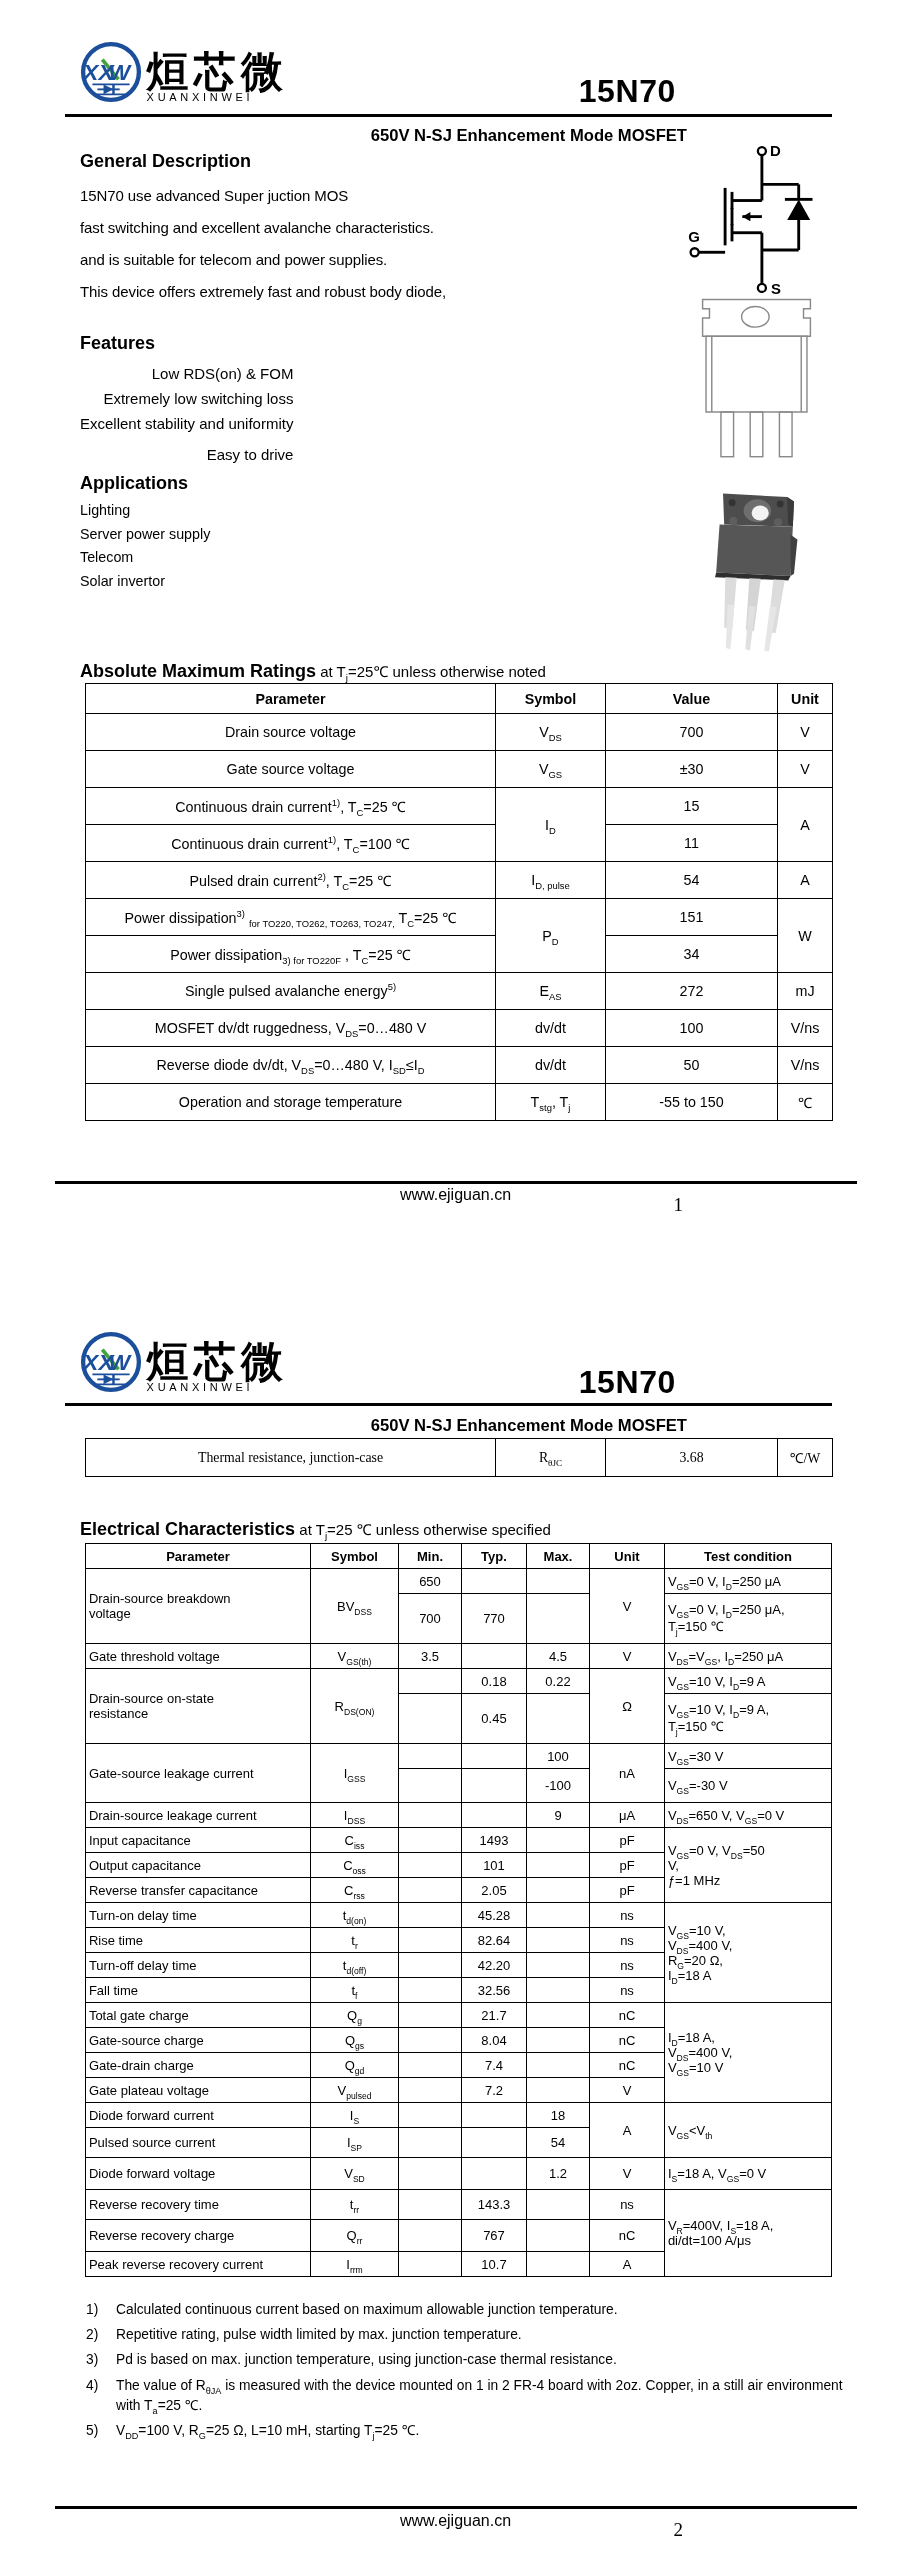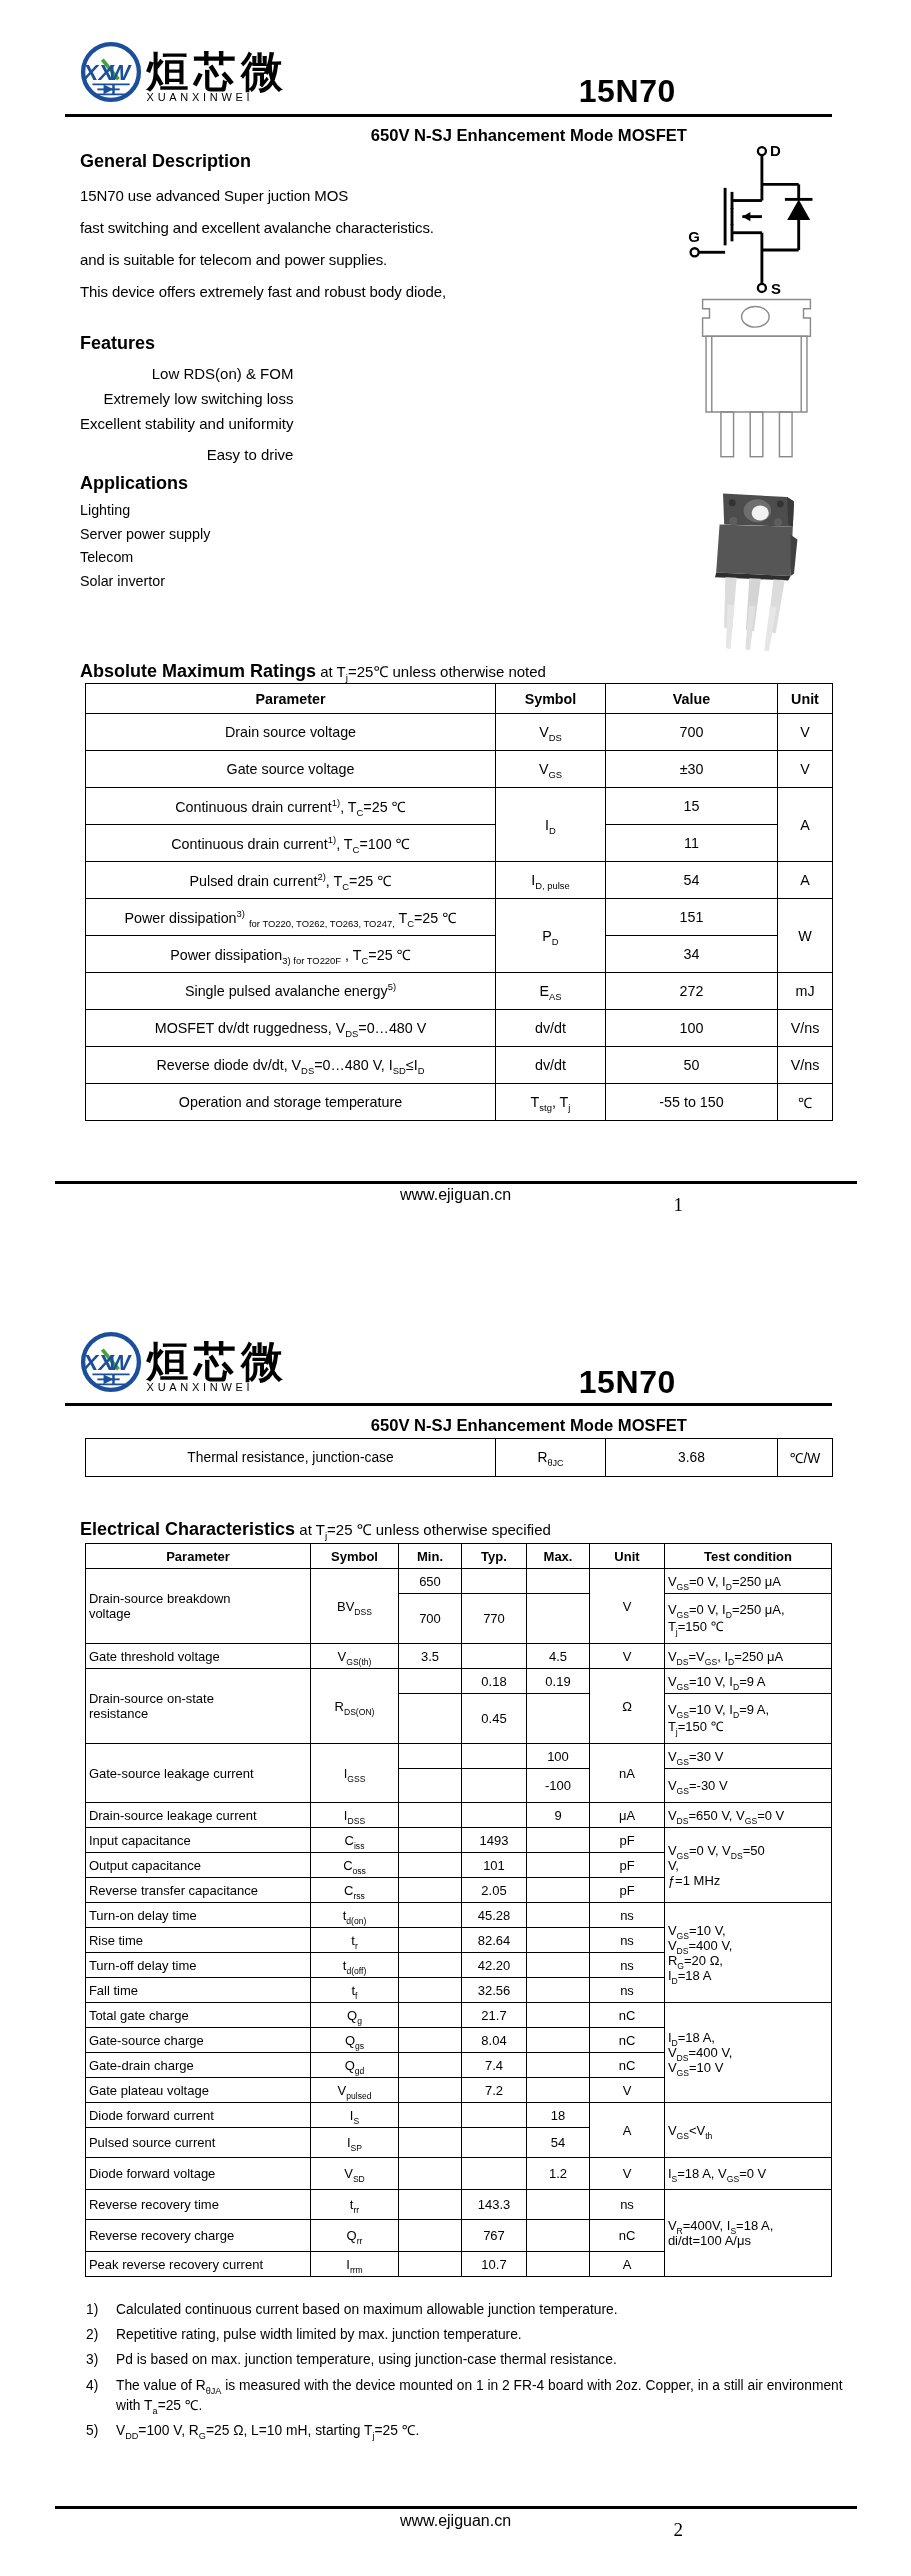--- a/index.html
+++ b/index.html
@@ -40,21 +40,21 @@
   th{font-weight:bold;}
   td.l{text-align:left;padding-left:5.7px;}
   sub{font-size:66%;line-height:0;}
   sup{font-size:66%;line-height:0;}
 
   #abs-table{left:85px;top:683px;width:747px;font-size:14.3px;}
   #abs-table thead tr{height:30px;}
   #abs-table tbody tr{height:37px;}
 
   #thermal-table{left:85px;top:150px;width:747px;font-size:13.8px;}
-  #thermal-table tbody tr{height:38px;}
+  #thermal-table tbody tr{height:38px;font-family:Liberation Serif, serif;}
 
   #ec-table{left:85px;top:255px;width:747px;font-size:13px;}
   #ec-table td,#ec-table th{padding:0.6px 2.9px;}
   #ec-table thead tr{height:25px;}
   #ec-table tbody tr{height:25px;}
   #ec-table tbody tr:nth-child(2){height:50px;}
   #ec-table tbody tr:nth-child(5){height:50px;}
   #ec-table tbody tr:nth-child(7){height:34px;}
   #ec-table tbody tr:nth-child(21){height:30px;}
   #ec-table tbody tr:nth-child(22){height:32px;}
@@ -366,21 +366,21 @@
             <td>4.5</td>
             <td>V</td>
             <td class="l">V<sub>DS</sub>=V<sub>GS</sub>, I<sub>D</sub>=250 μA</td>
           </tr>
           <tr>
             <td rowspan="2" class="l">Drain-source on-state
 resistance</td>
             <td rowspan="2">R<sub>DS(ON)</sub></td>
             <td></td>
             <td>0.18</td>
-            <td>0.19</td>
+            <td>0.22</td>
             <td rowspan="2">Ω</td>
             <td class="l">V<sub>GS</sub>=10 V, I<sub>D</sub>=9 A</td>
           </tr>
           <tr>
             <td></td>
             <td>0.45</td>
             <td></td>
             <td class="l">V<sub>GS</sub>=10 V, I<sub>D</sub>=9 A,
 T<sub>j</sub>=150 ℃</td>
           </tr>

